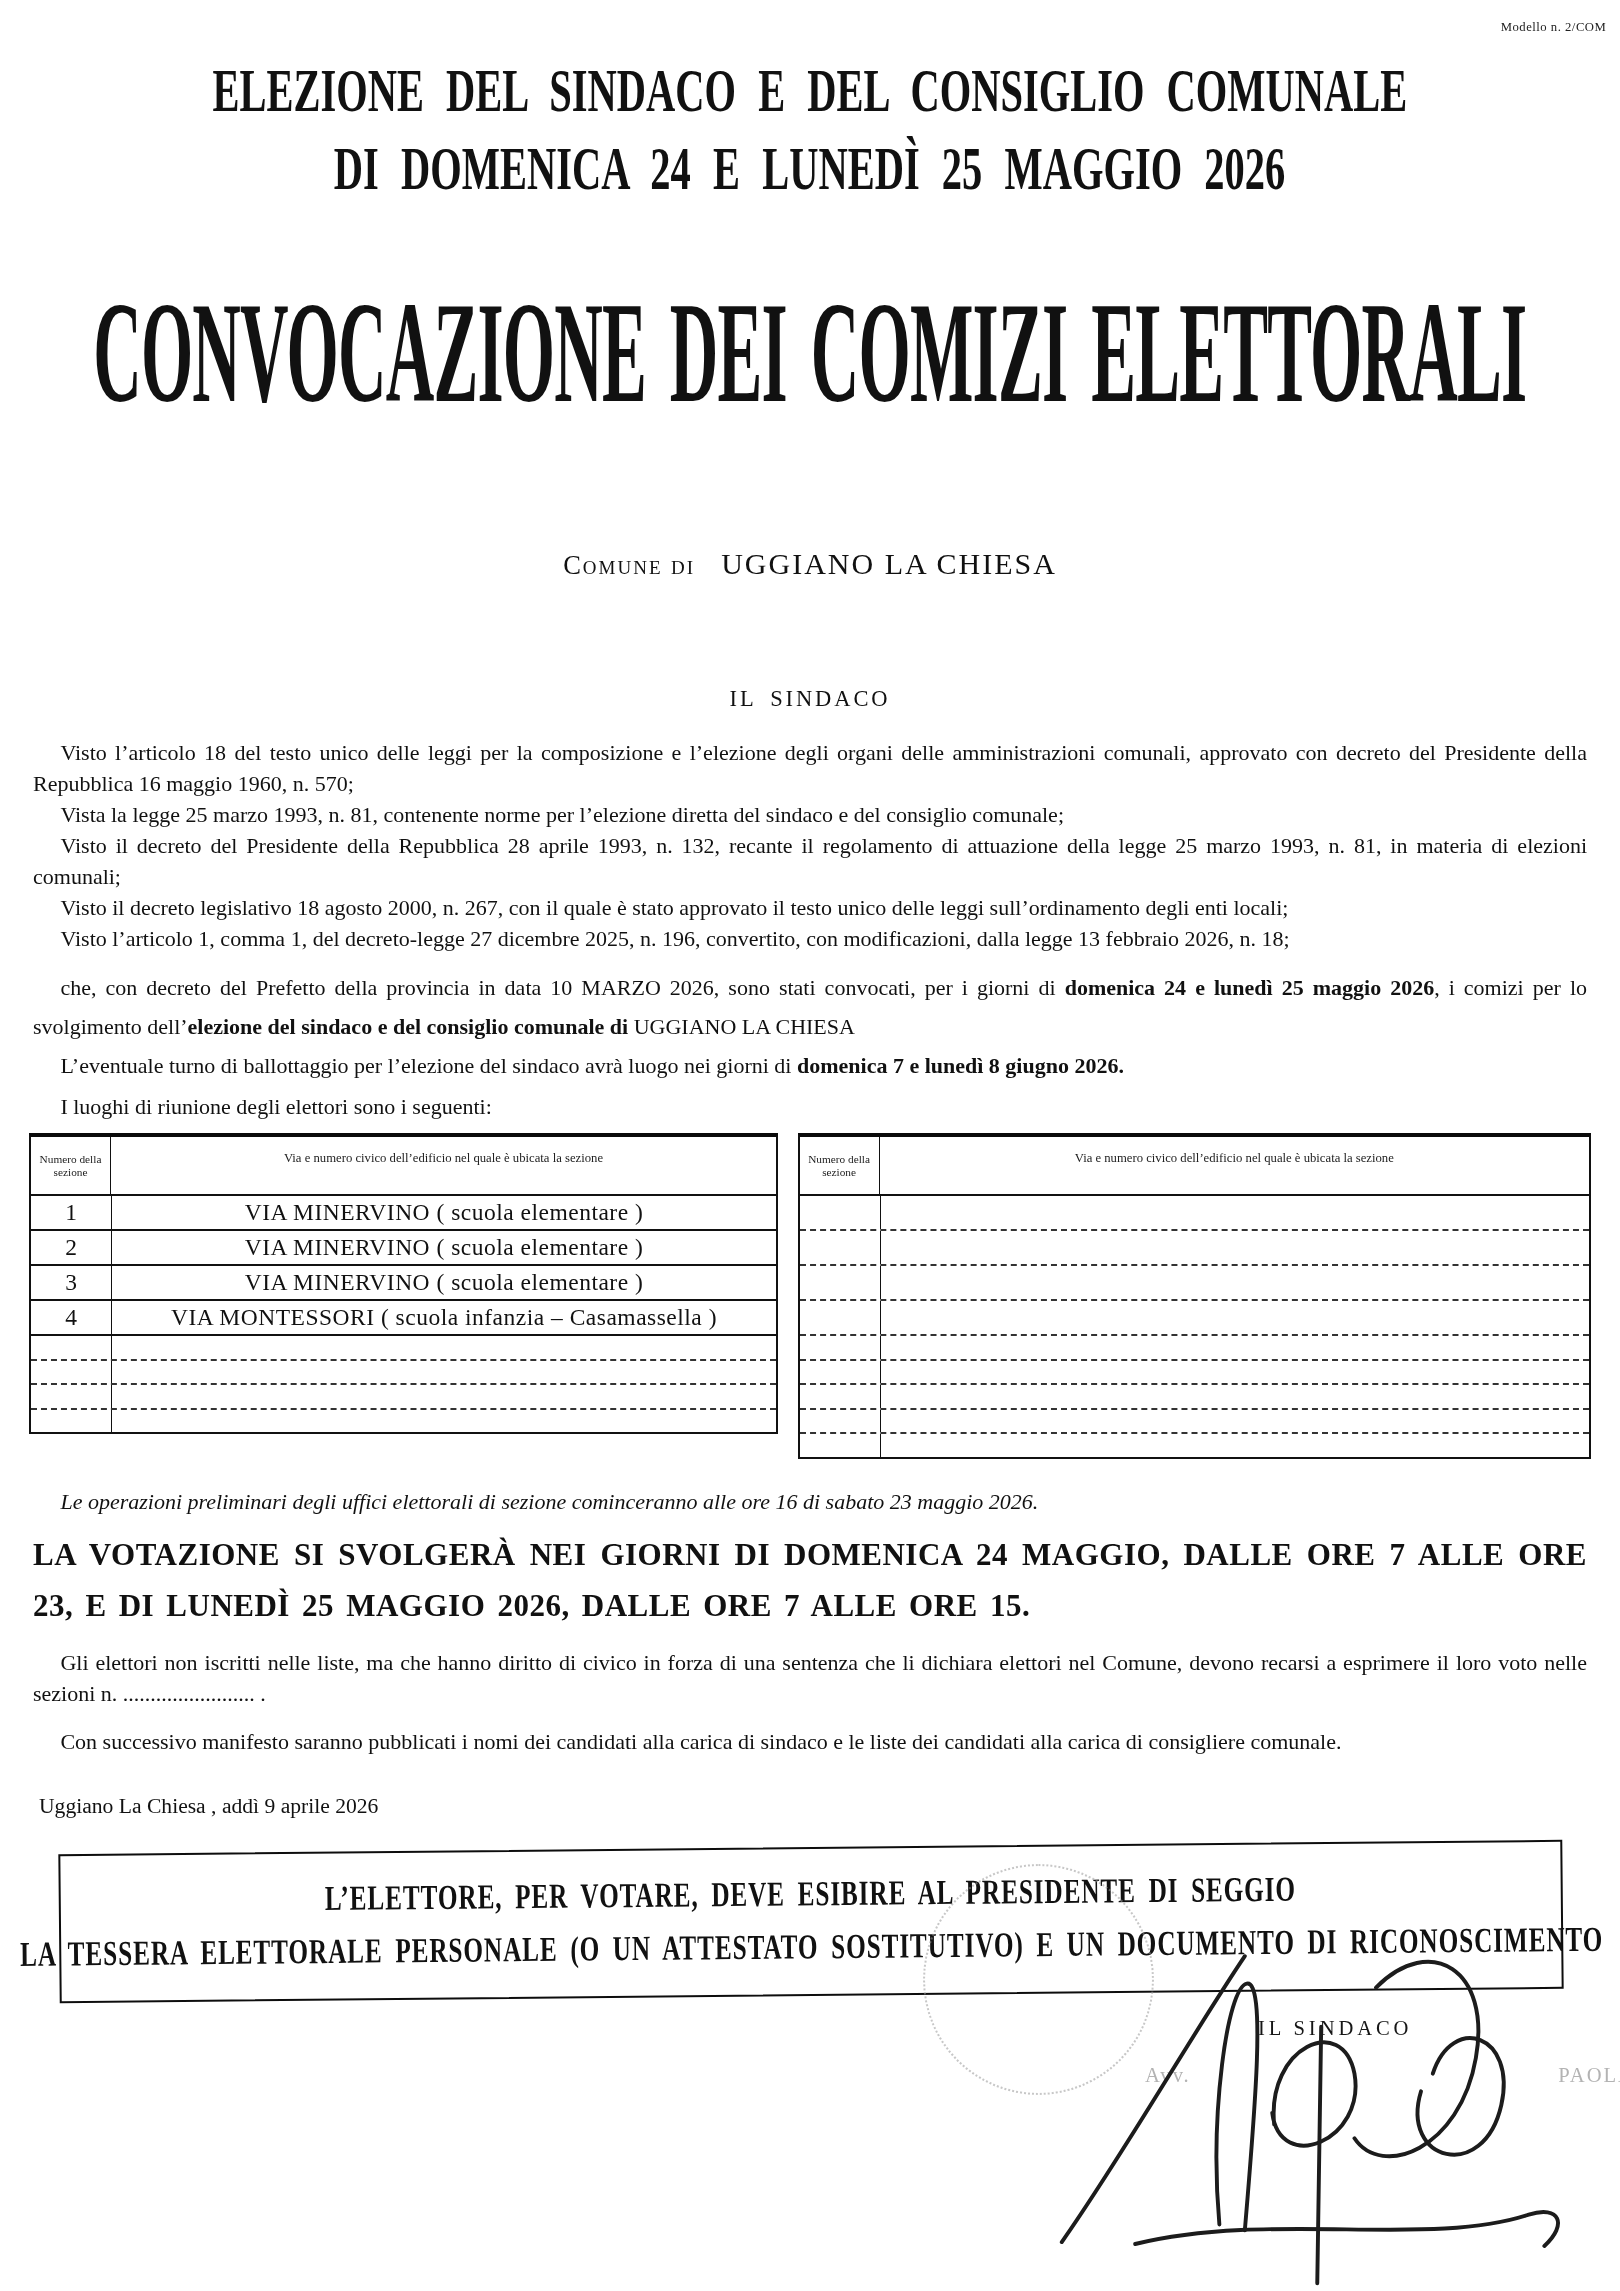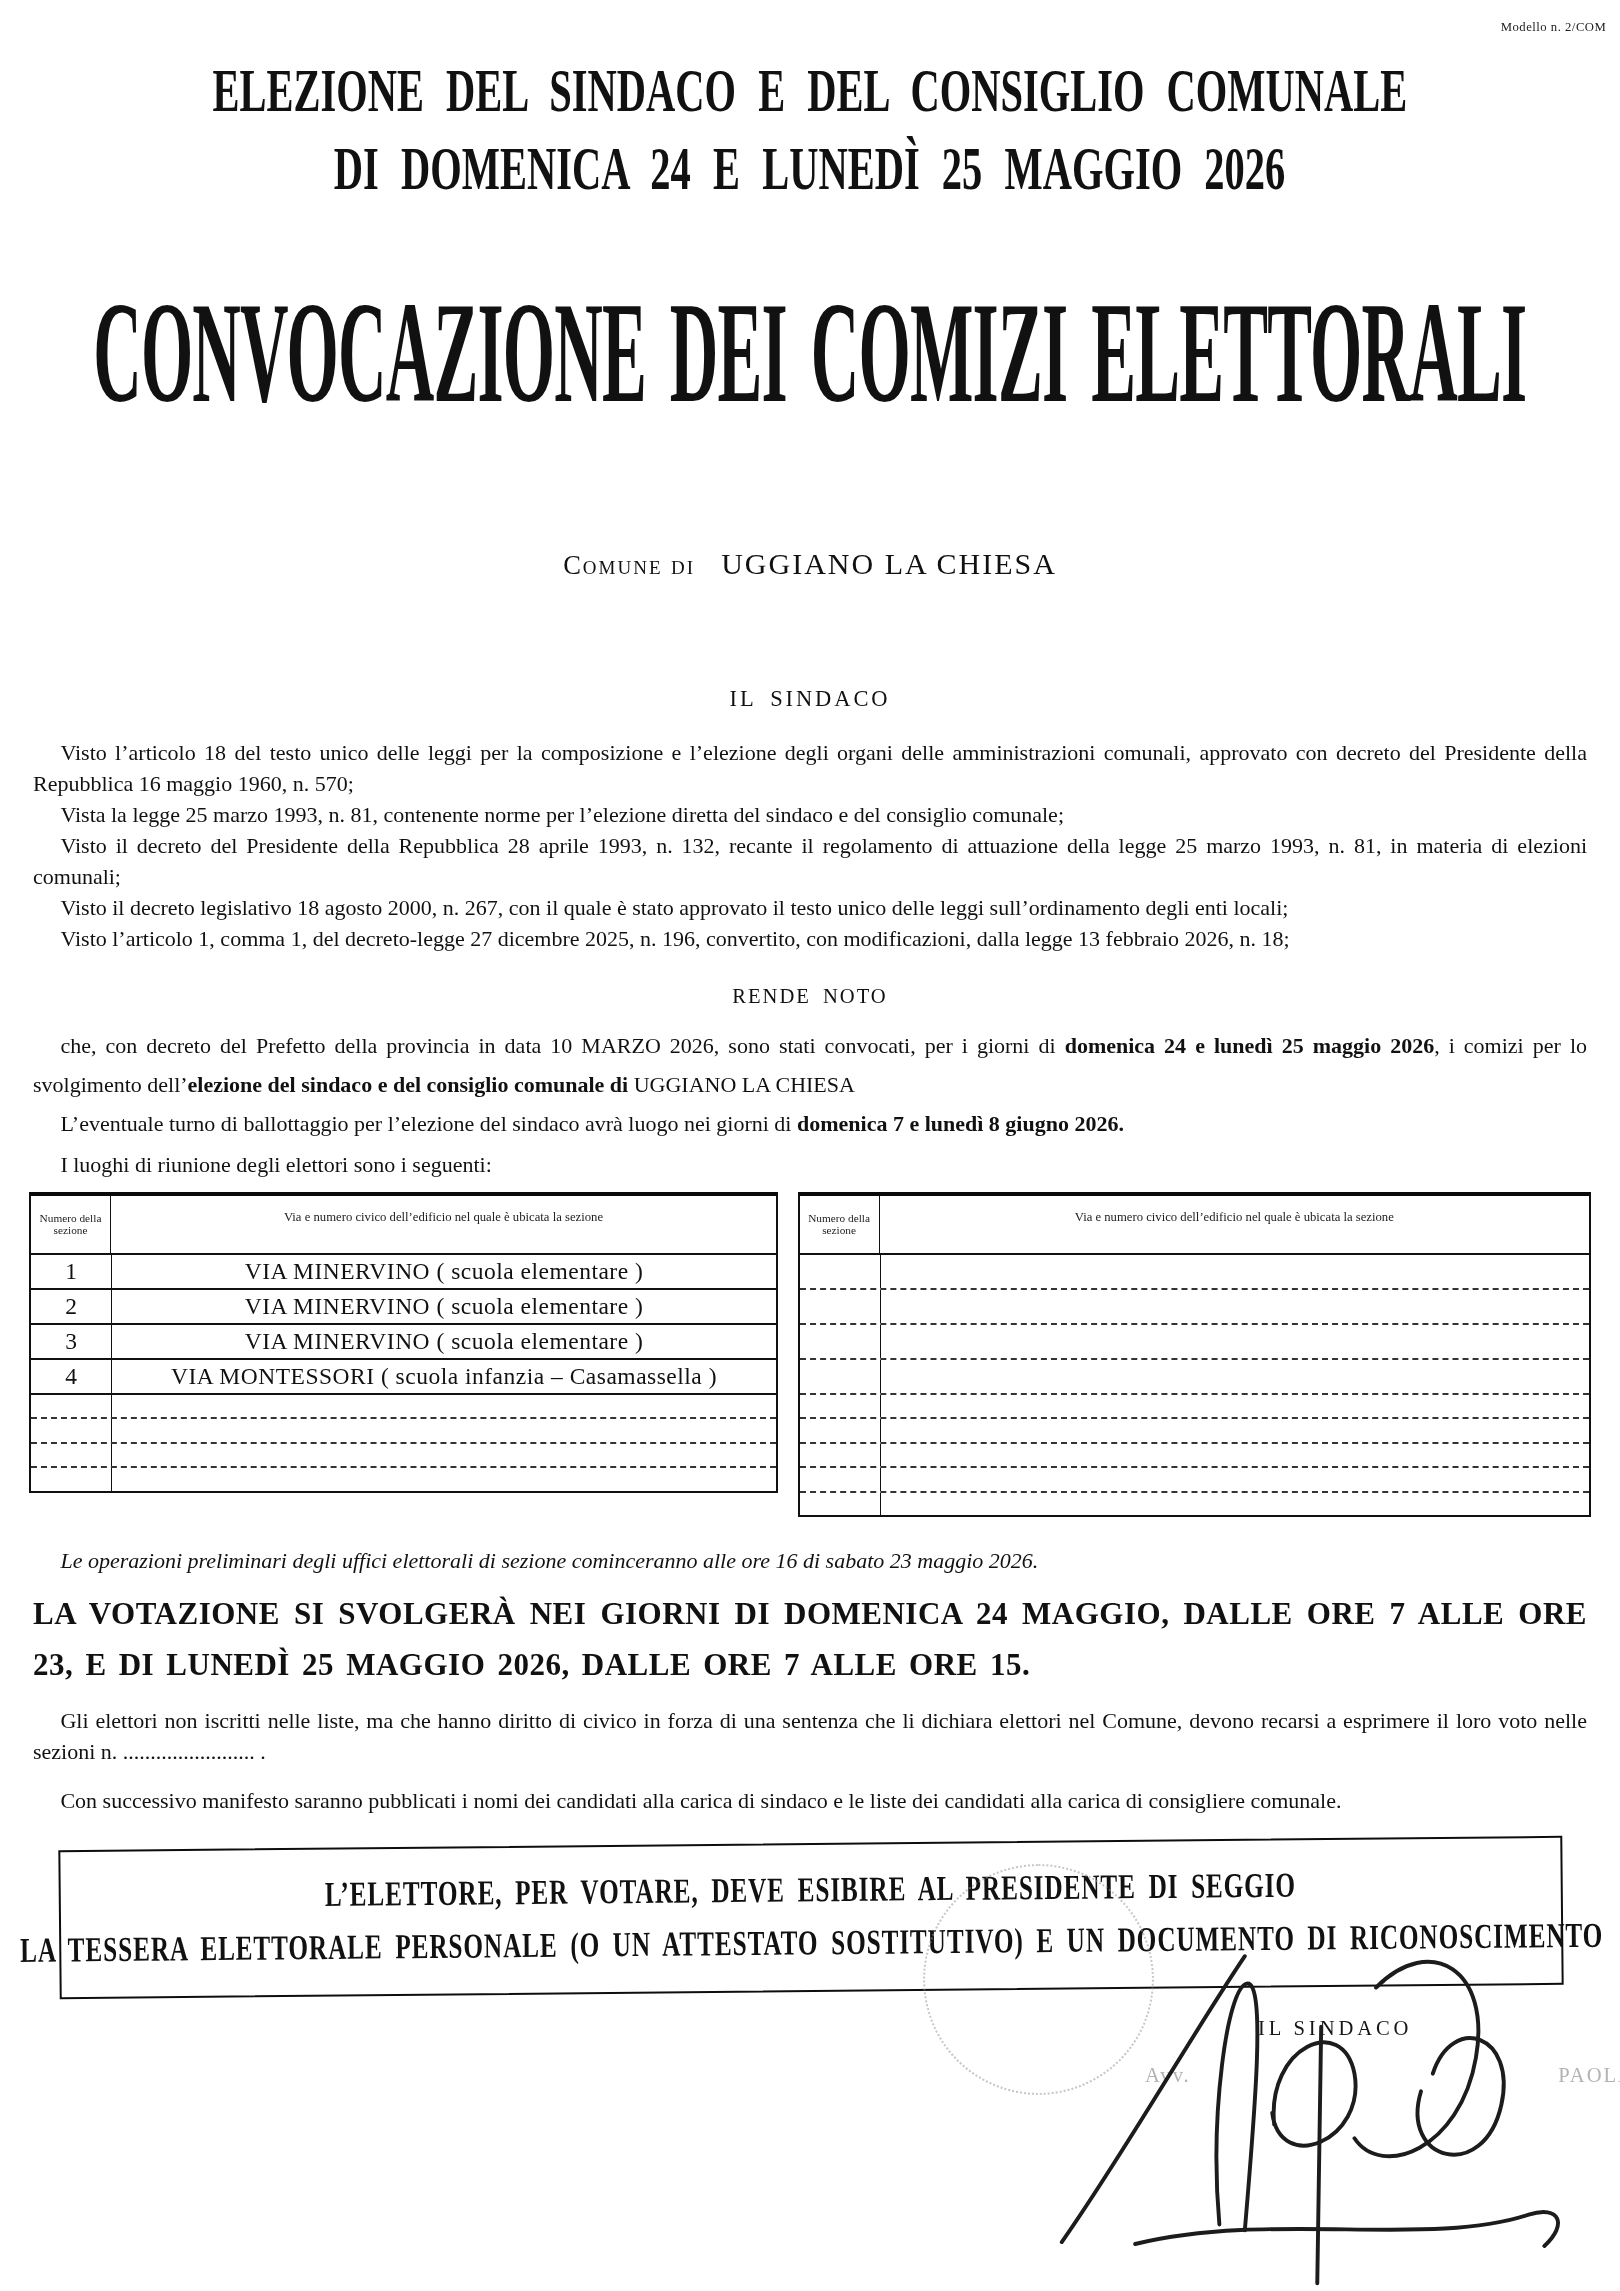--- a/index.html
+++ b/index.html
@@ -146,21 +146,20 @@
   <div class="center-head">IL SINDACO</div>
 
   <div class="premesse-wrap">
     <p class="bodytxt premessa">Visto l’articolo 18 del testo unico delle leggi per la composizione e l’elezione degli organi delle amministrazioni comunali, approvato con decreto del Presidente della Repubblica 16 maggio 1960, n. 570;</p>
     <p class="bodytxt premessa">Vista la legge 25 marzo 1993, n. 81, contenente norme per l’elezione diretta del sindaco e del consiglio comunale;</p>
     <p class="bodytxt premessa">Visto il decreto del Presidente della Repubblica 28 aprile 1993, n. 132, recante il regolamento di attuazione della legge 25 marzo 1993, n. 81, in materia di elezioni comunali;</p>
     <p class="bodytxt premessa">Visto il decreto legislativo 18 agosto 2000, n. 267, con il quale è stato approvato il testo unico delle leggi sull’ordinamento degli enti locali;</p>
     <p class="bodytxt premessa">Visto l’articolo 1, comma 1, del decreto-legge 27 dicembre 2025, n. 196, convertito, con modificazioni, dalla legge 13 febbraio 2026, n. 18;</p>
   </div>
 
-  <div class="center-head2">RENDE NOTO</div>
 
   <p class="bodytxt decreto-p"><span>che, con decreto del Prefetto della provincia in data 10 MARZO 2026, sono stati convocati, per i giorni di </span><b>domenica 24 e lunedì 25 maggio 2026</b><span>, i comizi per lo svolgimento dell’</span><b>elezione del sindaco e del consiglio comunale di</b><span> UGGIANO LA CHIESA</span></p>
 
   <p class="bodytxt ballott-p"><span>L’eventuale turno di ballottaggio per l’elezione del sindaco avrà luogo nei giorni di </span><b>domenica 7 e lunedì 8 giugno 2026.</b></p>
 
   <p class="bodytxt luoghi-p">I luoghi di riunione degli elettori sono i seguenti:</p>
 
   <div class="tables-wrap">
     <div class="stable stable-left">
       <div class="thead">
@@ -249,20 +248,21 @@
   </div>
 
   <p class="bodytxt operazioni-p">Le operazioni preliminari degli uffici elettorali di sezione cominceranno alle ore 16 di sabato 23 maggio 2026.</p>
 
   <p class="votazione-p">LA VOTAZIONE SI SVOLGERÀ NEI GIORNI DI DOMENICA 24 MAGGIO, DALLE ORE 7 ALLE ORE 23, E DI LUNEDÌ 25 MAGGIO 2026, DALLE ORE 7 ALLE ORE 15.</p>
 
   <p class="bodytxt elettori-p">Gli elettori non iscritti nelle liste, ma che hanno diritto di civico in forza di una sentenza che li dichiara elettori nel Comune, devono recarsi a esprimere il loro voto nelle sezioni n. ........................ .</p>
 
   <p class="bodytxt manifesto-p">Con successivo manifesto saranno pubblicati i nomi dei candidati alla carica di sindaco e le liste dei candidati alla carica di consigliere comunale.</p>
 
+  <div class="place-date">Uggiano La Chiesa , addì 9 aprile 2026</div>
 
   <div class="stamp"></div>
   <div class="sig-label">IL SINDACO</div>
   <div class="sig-name">
     <span>Avv.</span>
     <span>PAOLA</span>
   </div>
   <svg class="sig-svg" width="559" height="372" viewBox="0 0 570 380" fill="none" xmlns="http://www.w3.org/2000/svg">
     <g stroke="#1c1c1c" stroke-width="4" fill="none" stroke-linecap="round">
       <path d="M 35 330 C 95 245 170 115 222 38"></path>

